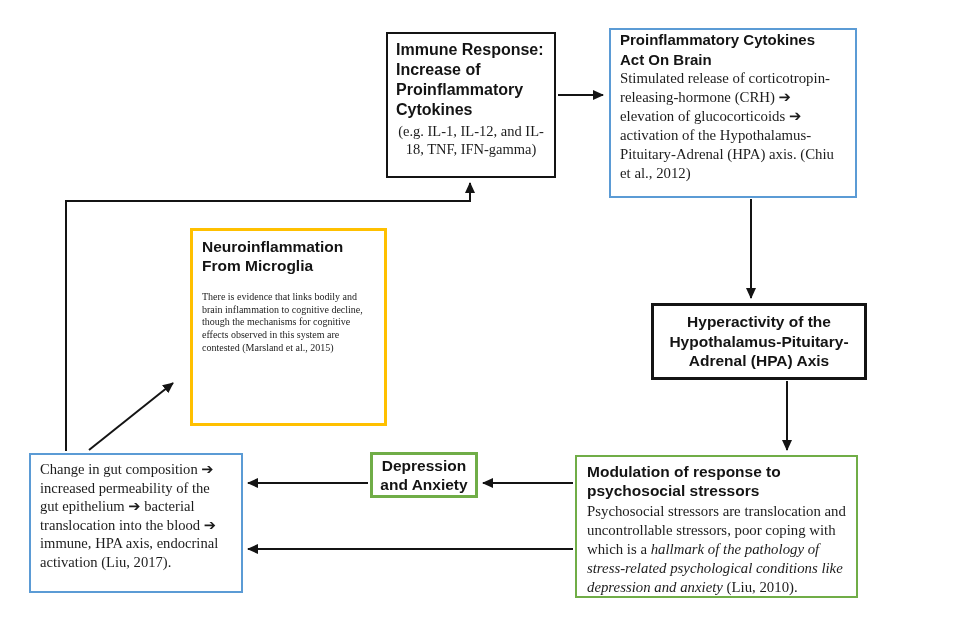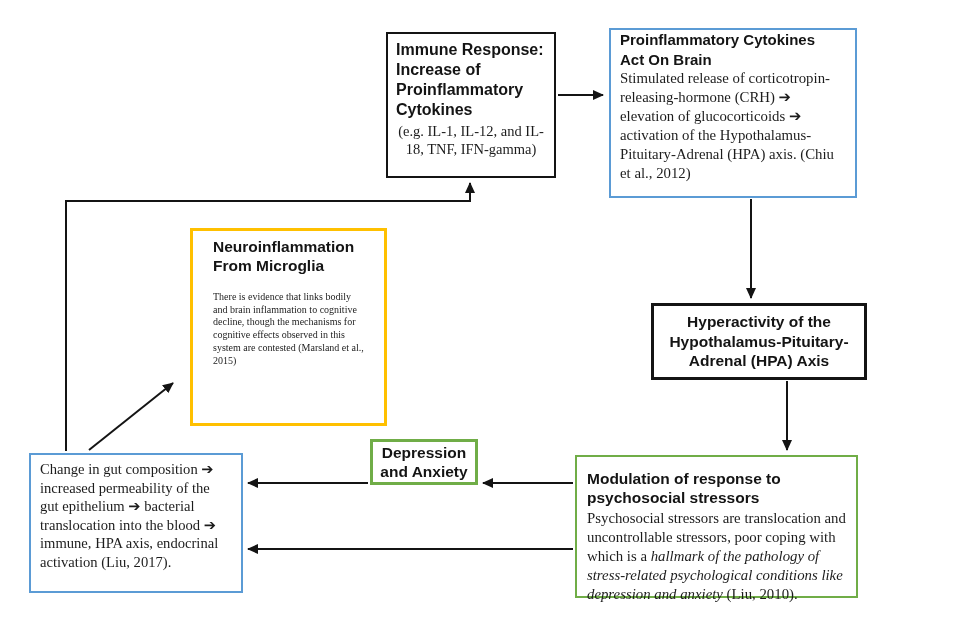--- a/index.html
+++ b/index.html
@@ -39,21 +39,21 @@
     left:609px;top:28px;width:248px;height:170px;
     border:2px solid #5b9bd5;
     padding:0 9px;
   }
   #box-cytokines .title{font-size:15px;line-height:1.3;max-width:205px;}
   #box-cytokines .body{font-size:14.8px;line-height:1.29;}
 
   #box-neuro{
     left:190px;top:228px;width:197px;height:198px;
     border:3px solid #ffc000;
-    padding:6px 20px;
+    padding:6px 9px;
   }
   #box-neuro .title{font-size:15.5px;line-height:1.25;max-width:160px;}
   #box-neuro .body{font-size:10px;line-height:1.28;margin-top:15px;}
 
   #box-hpa{
     left:642px;top:303px;width:216px;height:77px;
     border:3px solid #141414;
     display:flex;align-items:center;justify-content:center;
     text-align:center;
     margin-left:9px;
@@ -62,31 +62,31 @@
 
   #box-enteric{
     left:29px;top:453px;width:214px;height:140px;
     border:2px solid #5b9bd5;
     padding:5px 9px;
   }
   #box-enteric .title{font-size:15.5px;line-height:1.2;}
   #box-enteric .body{font-size:14.6px;line-height:1.27;}
 
   #box-depression{
-    left:370px;top:439px;width:108px;height:46px;
+    left:370px;top:452px;width:108px;height:46px;
     border:3px solid #70ad47;
     display:flex;align-items:center;justify-content:center;
     text-align:center;
   }
   #box-depression .title{font-size:15.5px;line-height:1.25;max-width:95px;}
 
   #box-modulation{
     left:575px;top:455px;width:283px;height:143px;
     border:2px solid #70ad47;
-    padding:12px 10px;
+    padding:5px 10px;
   }
   #box-modulation .title{font-size:15.5px;line-height:1.25;max-width:245px;}
   #box-modulation .body{font-size:14.8px;line-height:1.28;margin-top:1px;}
   #box-modulation .body .it{font-style:italic;}
 
   
   #arrows{
     position:absolute;left:0;top:0;width:960px;height:640px;
     pointer-events:none;
   }

